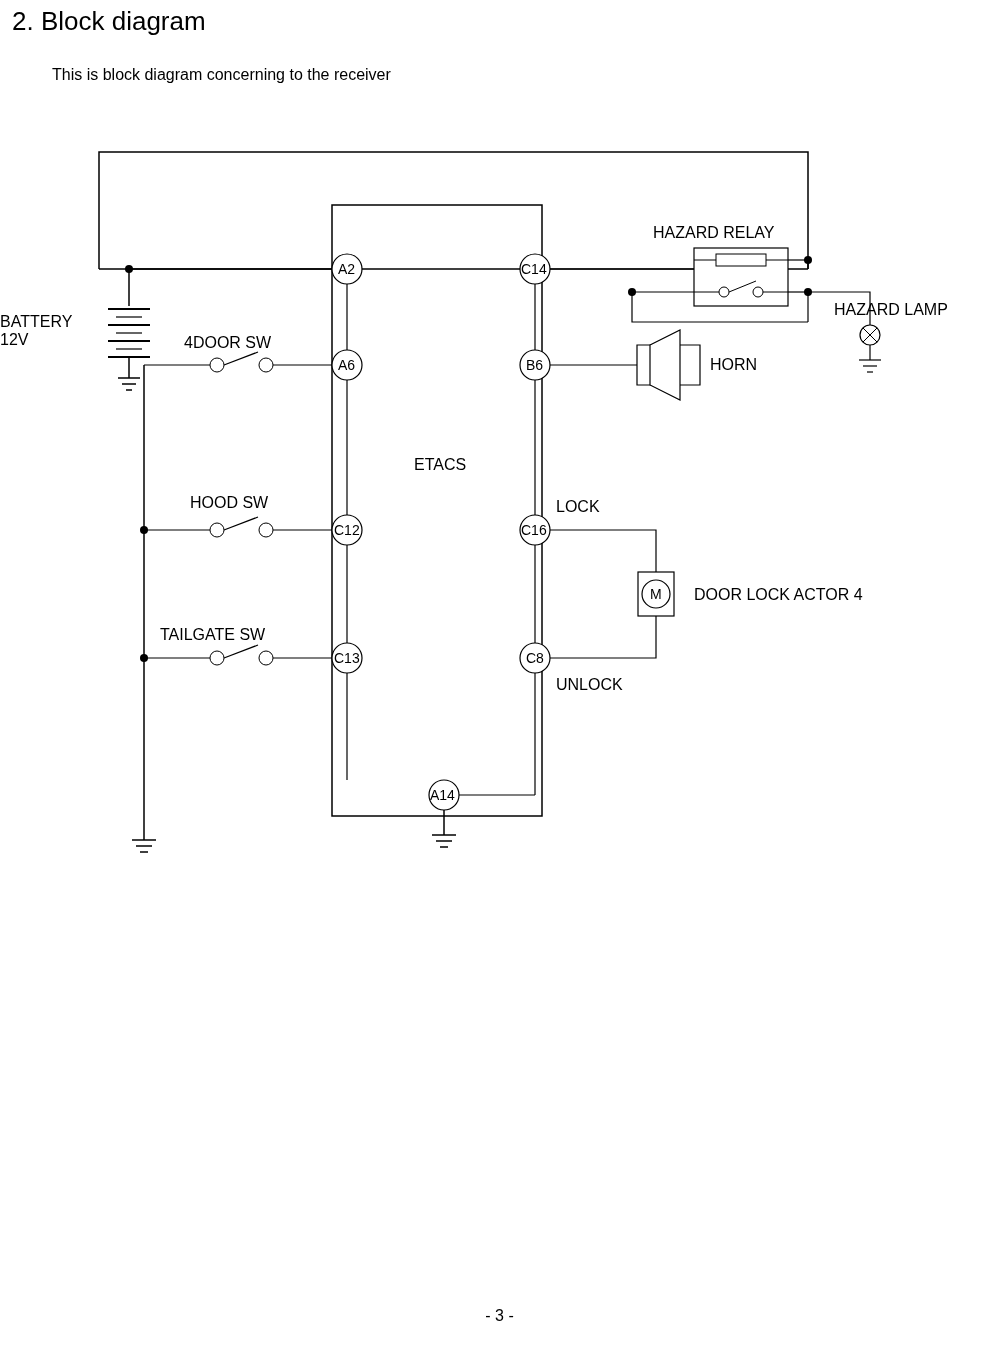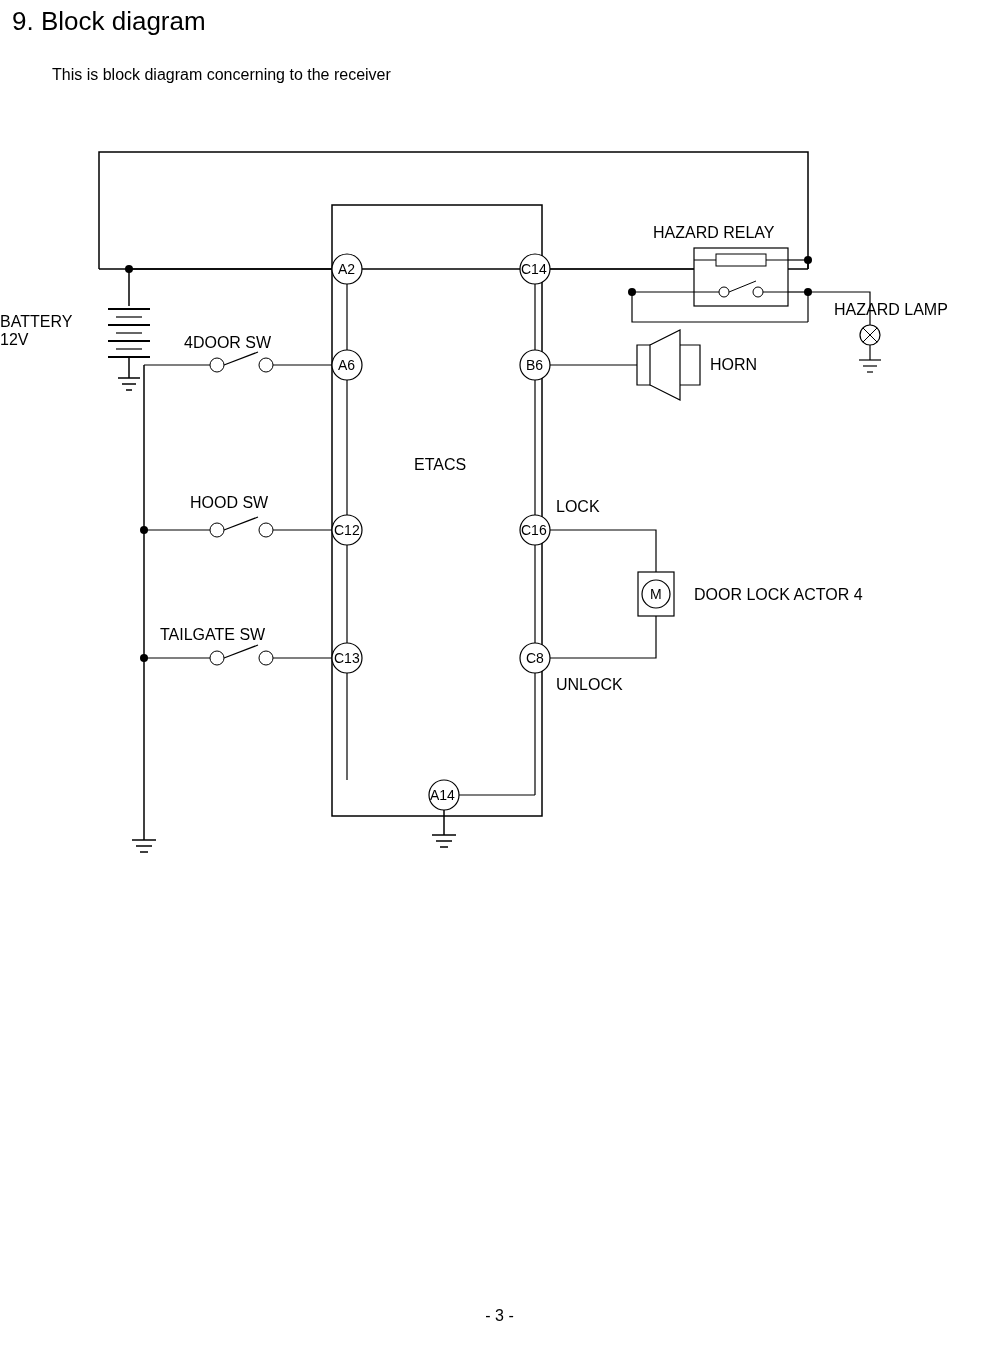--- a/index.html
+++ b/index.html
@@ -41,21 +41,21 @@
     font-size: 16px;
     fill: #000;
   }
   svg .pin {
     font-size: 14px;
   }
 </style>
 </head>
 <body>
 
-<div class="title">9. Block diagram</div>
+<div class="title">2. Block diagram</div>
 <div class="subtitle">This is block diagram concerning to the receiver</div>
 <div class="footer">- 3 -</div>
 
 <svg class="diagram" width="999" height="1345" viewBox="0 0 999 1345">
 
   <rect x="332" y="205" width="210" height="611" fill="none" stroke="#000" stroke-width="1.5"></rect>
   <text x="414" y="470">ETACS</text>
 
   <g>
     <line x1="129" y1="269" x2="129" y2="306" stroke="#000" stroke-width="1.5"></line>

